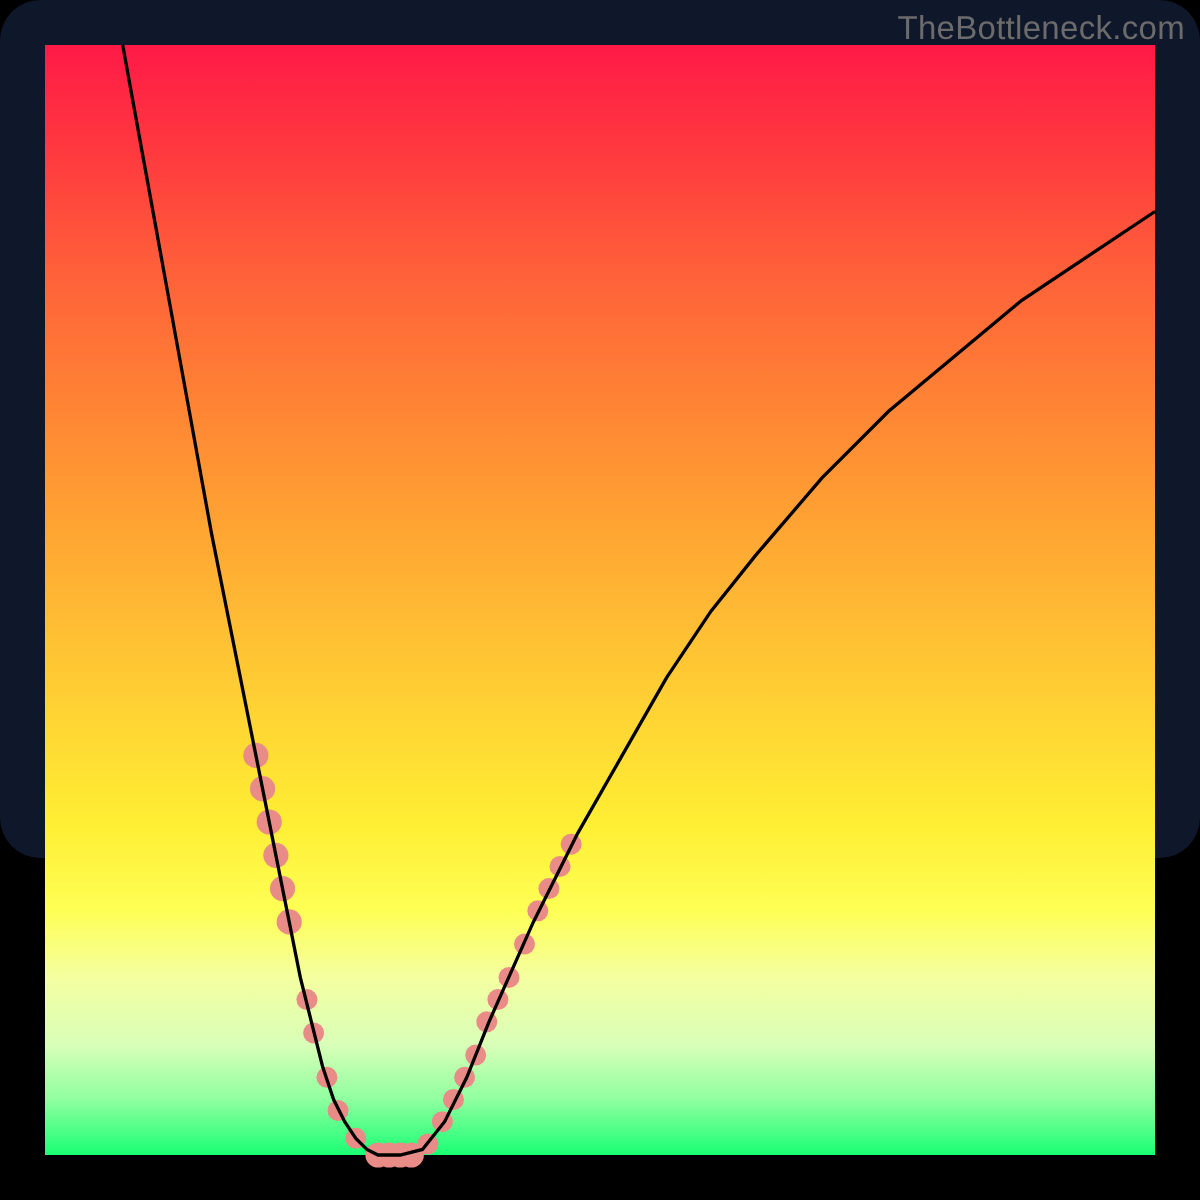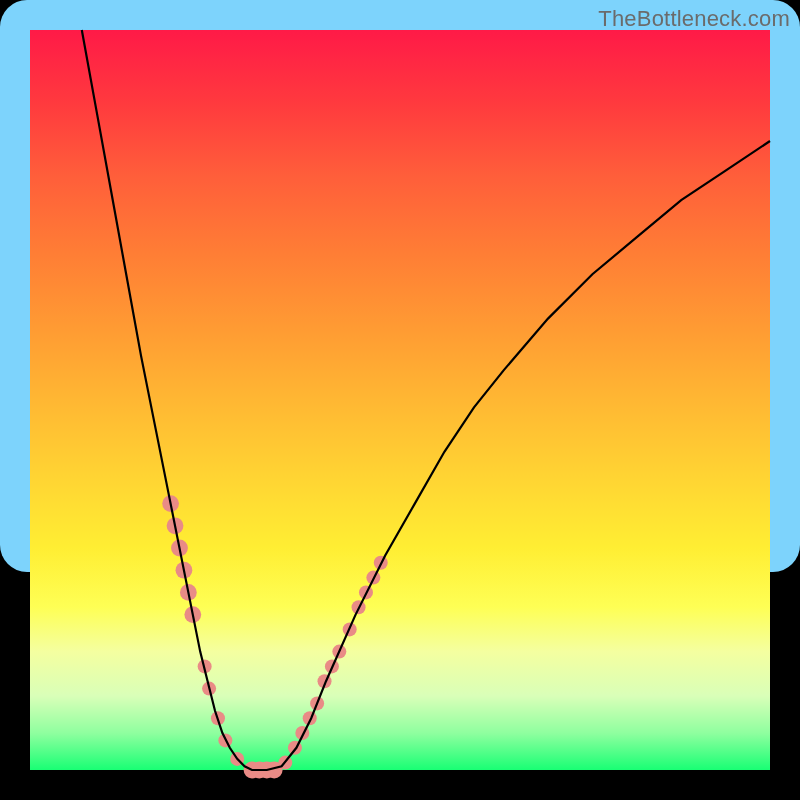--- a/index.html
+++ b/index.html
@@ -10,21 +10,21 @@
     overflow: hidden;
     background: #000;
     font-family: Arial, Helvetica, sans-serif;
   }
   .frame {
     position: absolute;
     left: 0;
     top: 0;
     width: 800px;
     height: 572px;
-    background: #7dd3fc;
+    background: #0f172a;
     border-radius: 27px;
   }
   .plot {
     position: absolute;
     left: 30px;
     top: 30px;
     width: 740px;
     height: 740px;
     background: linear-gradient(to bottom,
       #ff1a47 0%,

